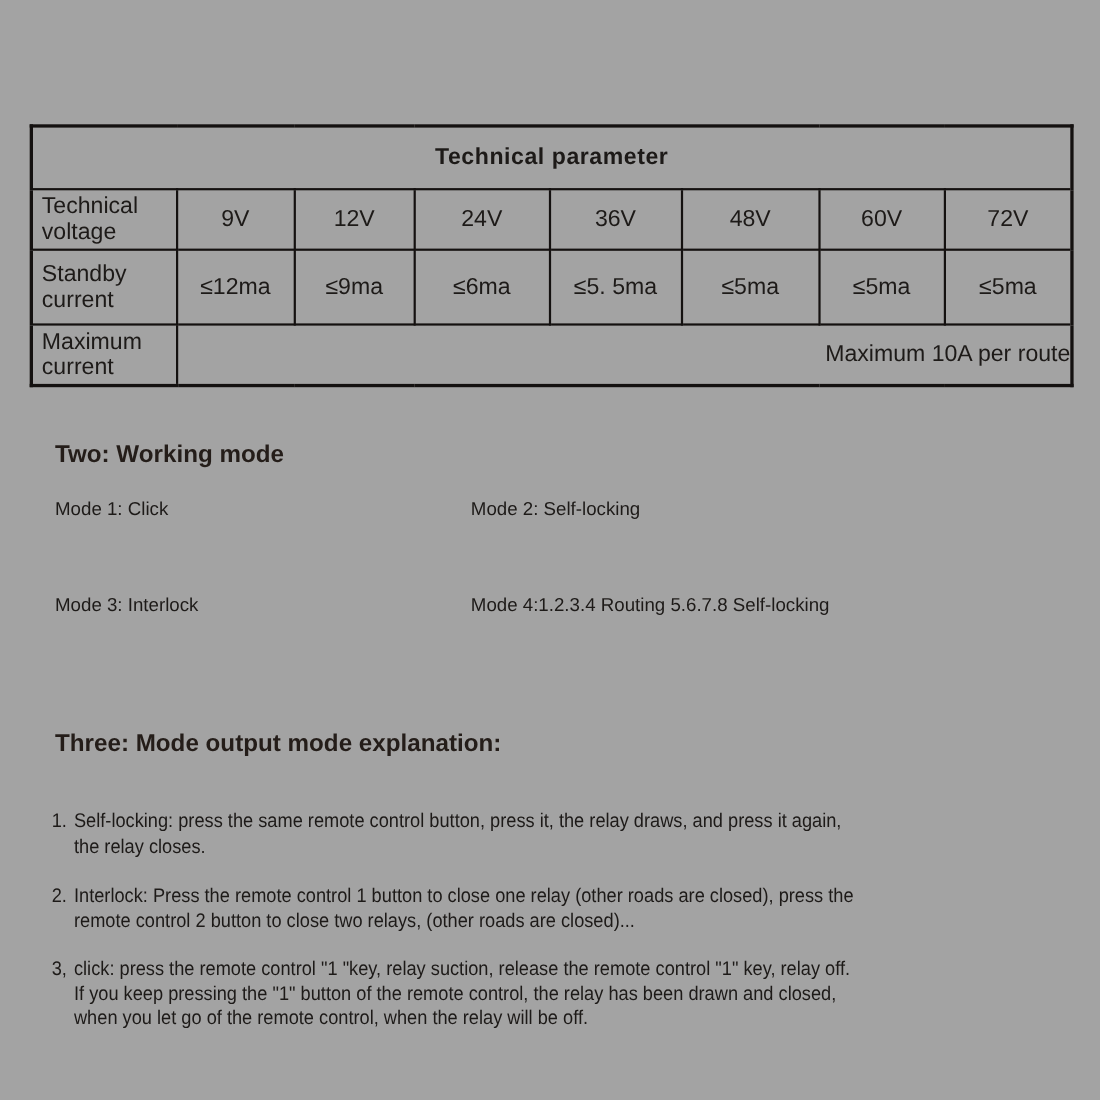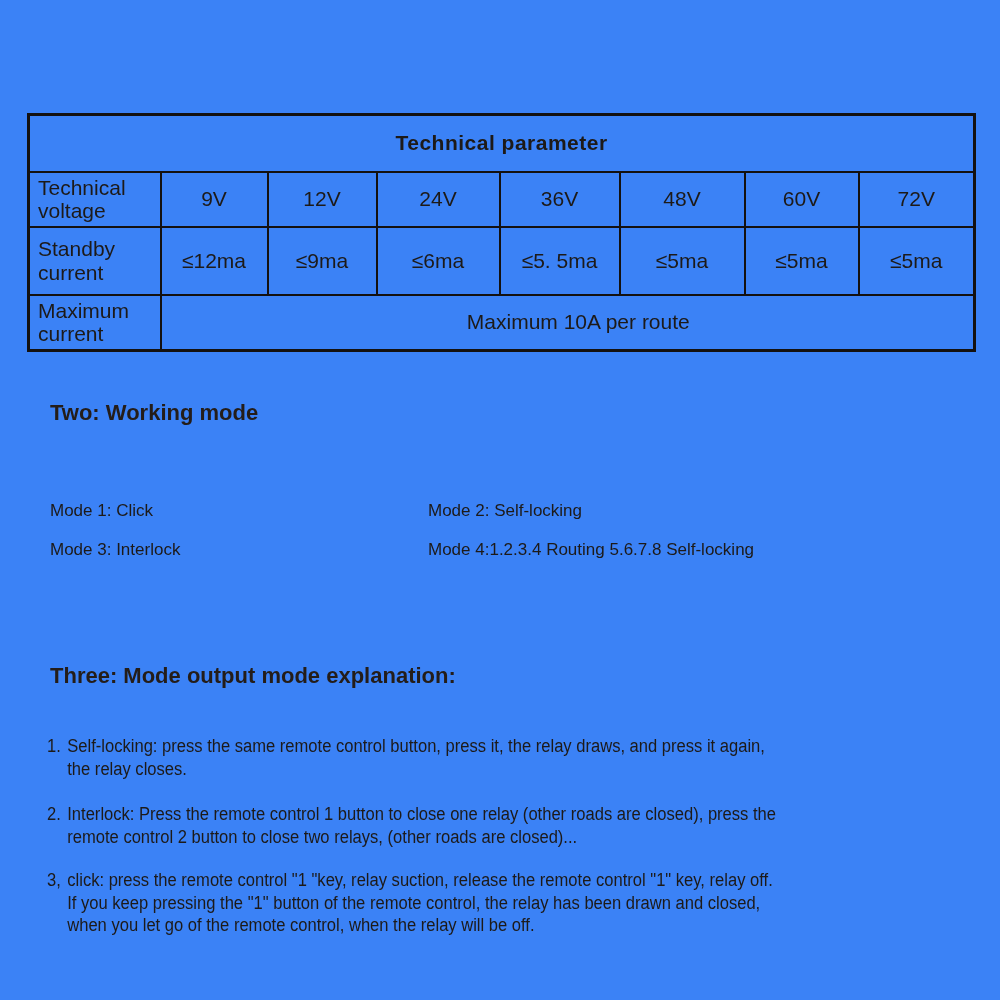--- a/index.html
+++ b/index.html
@@ -1,21 +1,21 @@
 <!DOCTYPE html>
 <html><head>
 <meta charset="utf-8">
 <style>
   * { margin: 0; padding: 0; box-sizing: border-box; }
   html, body { background: #ffffff; }
   .canvas {
     position: relative;
     width: 1000px;
     height: 1000px;
-    background: #3b82f6;
+    background: #a3a3a3;
     overflow: hidden;
     font-family: "Liberation Sans", "DejaVu Sans", sans-serif;
     color: #1d1a18;
   }
 
   
   table.params {
     position: absolute;
     left: 27px;
     top: 113px;
@@ -51,21 +51,21 @@
   }
   td.cell-val {
     text-align: center;
     vertical-align: middle;
   }
   tr.r-voltage { height: 55px; }
   tr.r-standby { height: 68px; }
   tr.r-max     { height: 56px; }
   td.merged-val {
     padding-left: 22px;
-    text-align: center;
+    text-align: right;
     vertical-align: middle;
     font-size: 21px;
   }
 
   
   .h2 {
     position: absolute;
     left: 50px;
     font-weight: bold;
     font-size: 22px;
@@ -75,21 +75,21 @@
   #h-two   { top: 400px; }
   #h-three { top: 663px; }
 
   .mode-row {
     position: absolute;
     left: 50px;
     display: flex;
     font-size: 17px;
     white-space: nowrap;
   }
-  #mode-row-1 { top: 501px; }
+  #mode-row-1 { top: 453px; }
   #mode-row-2 { top: 540px; }
   .mode-left { width: 378px; flex-shrink: 0; }
 
   #mode5 {
     position: absolute;
     left: 47px;
     top: 570px;
     font-size: 17px;
     white-space: nowrap;
   }

